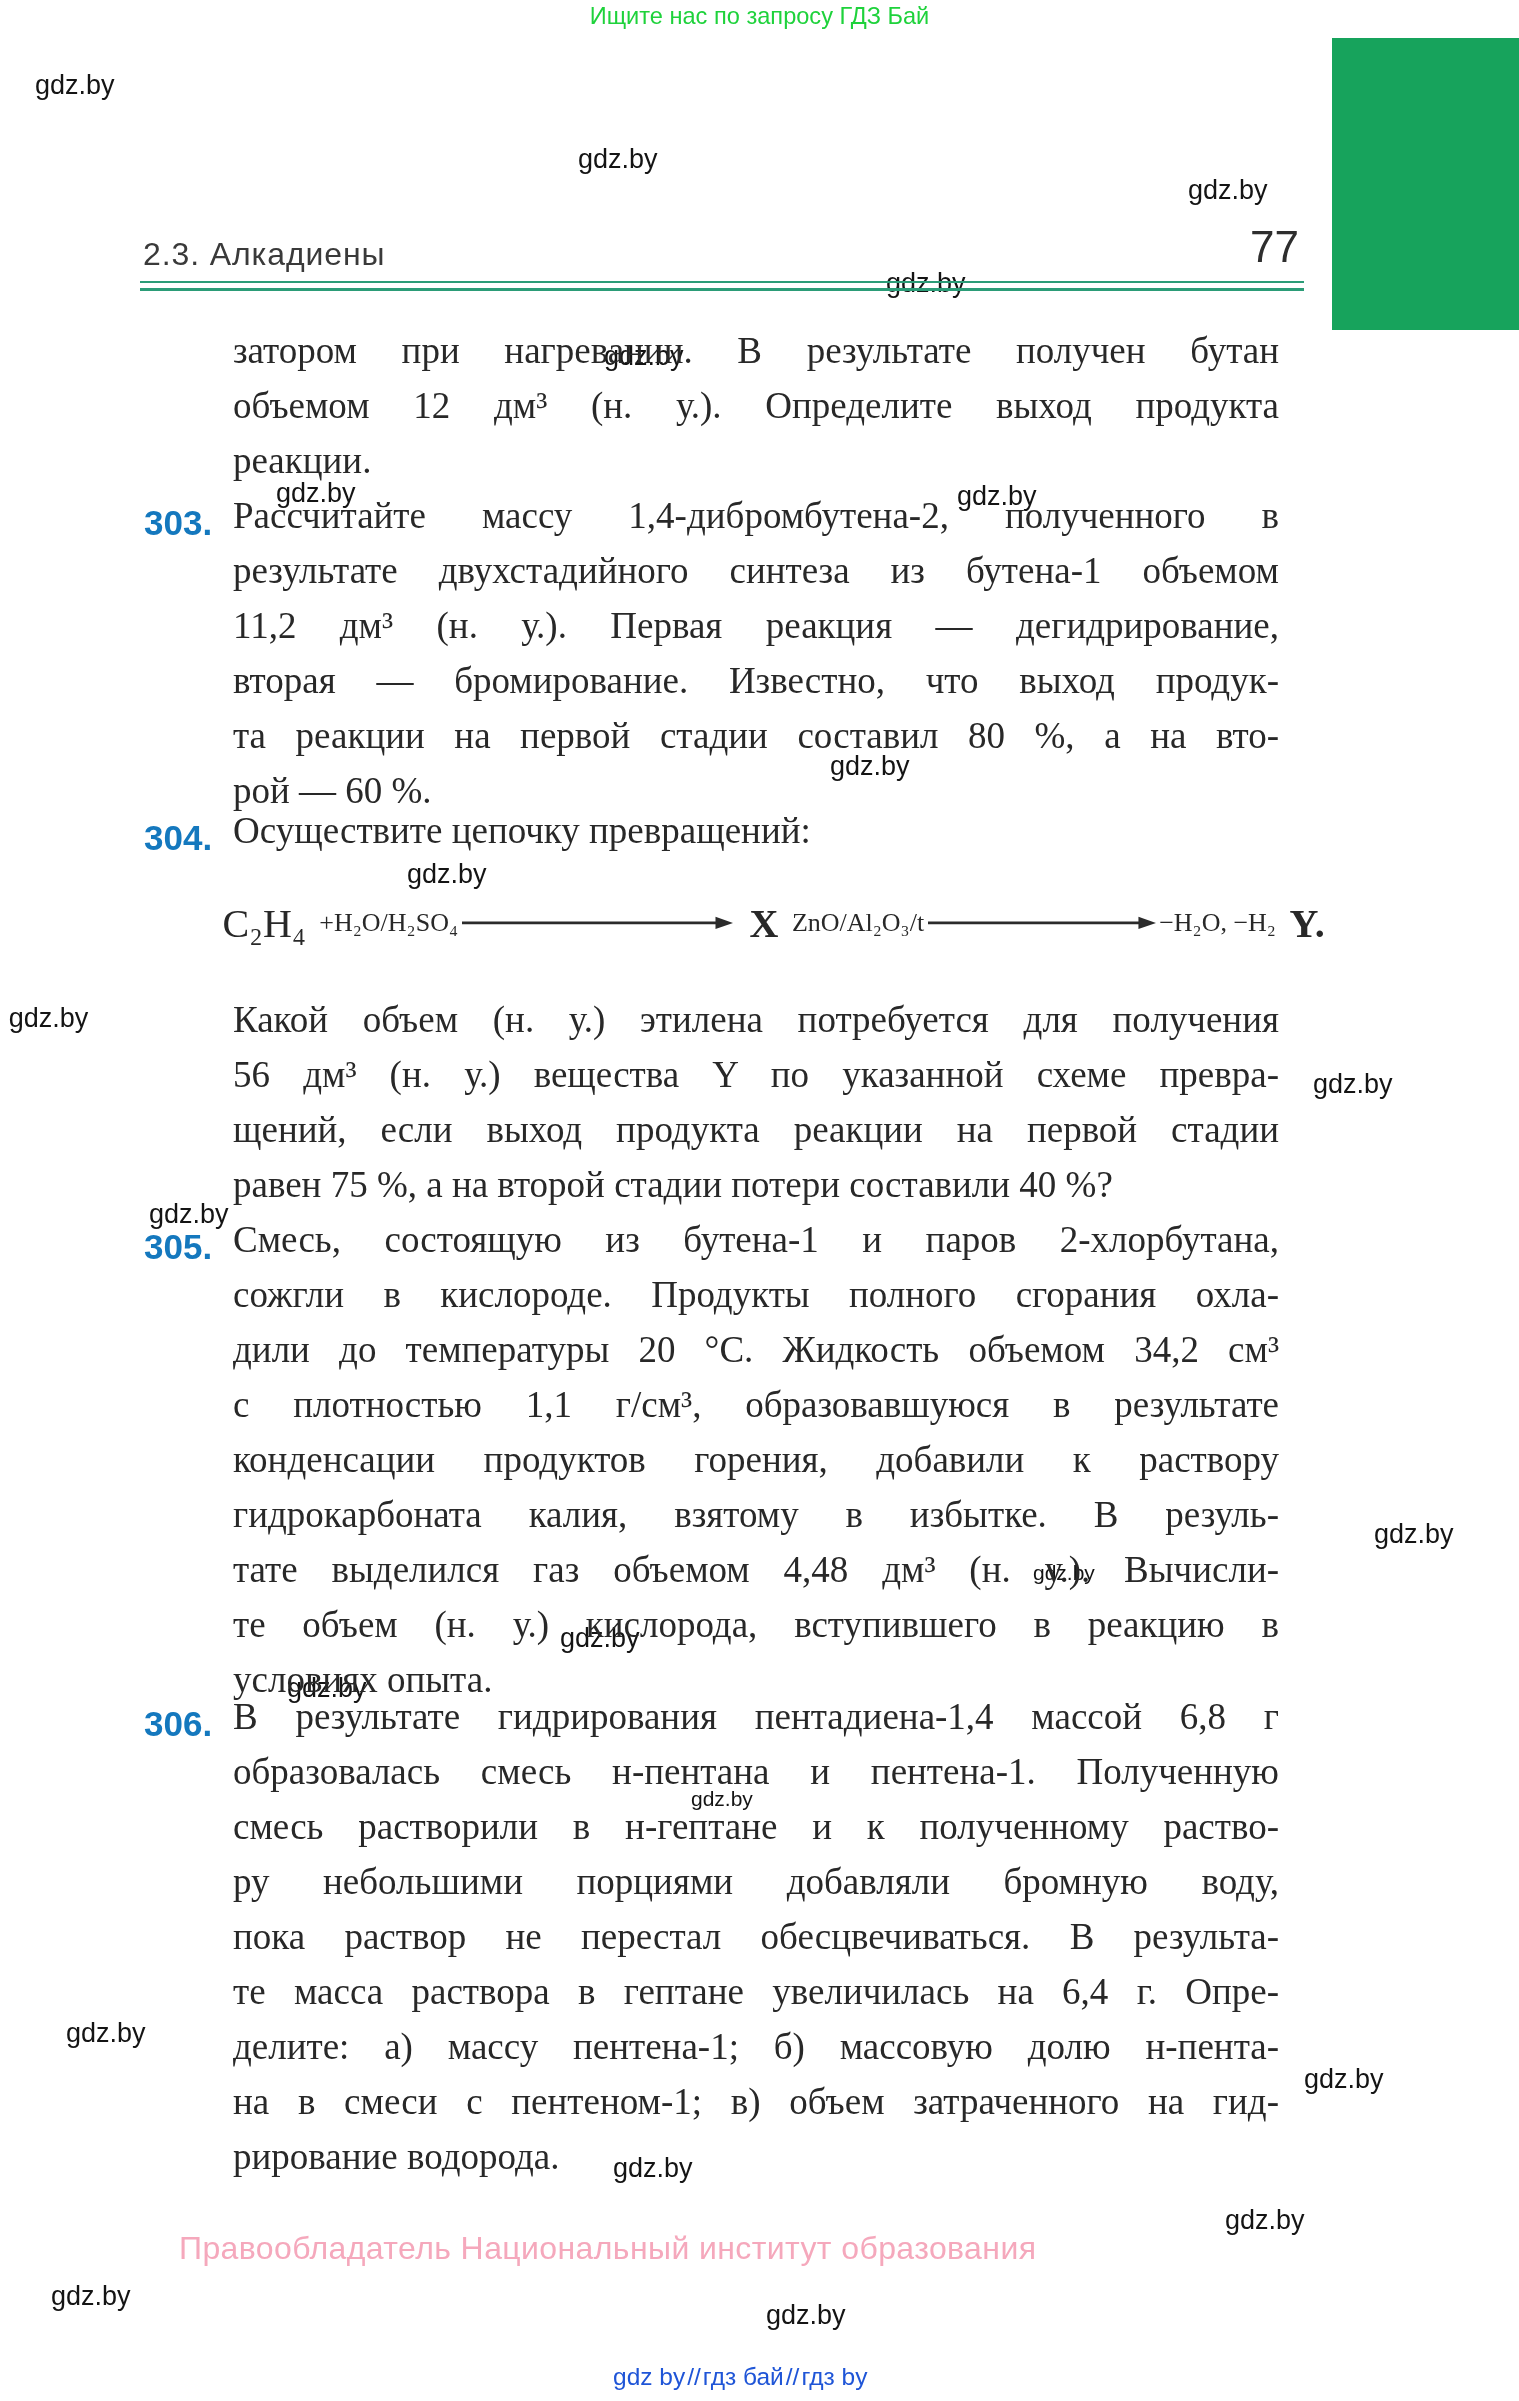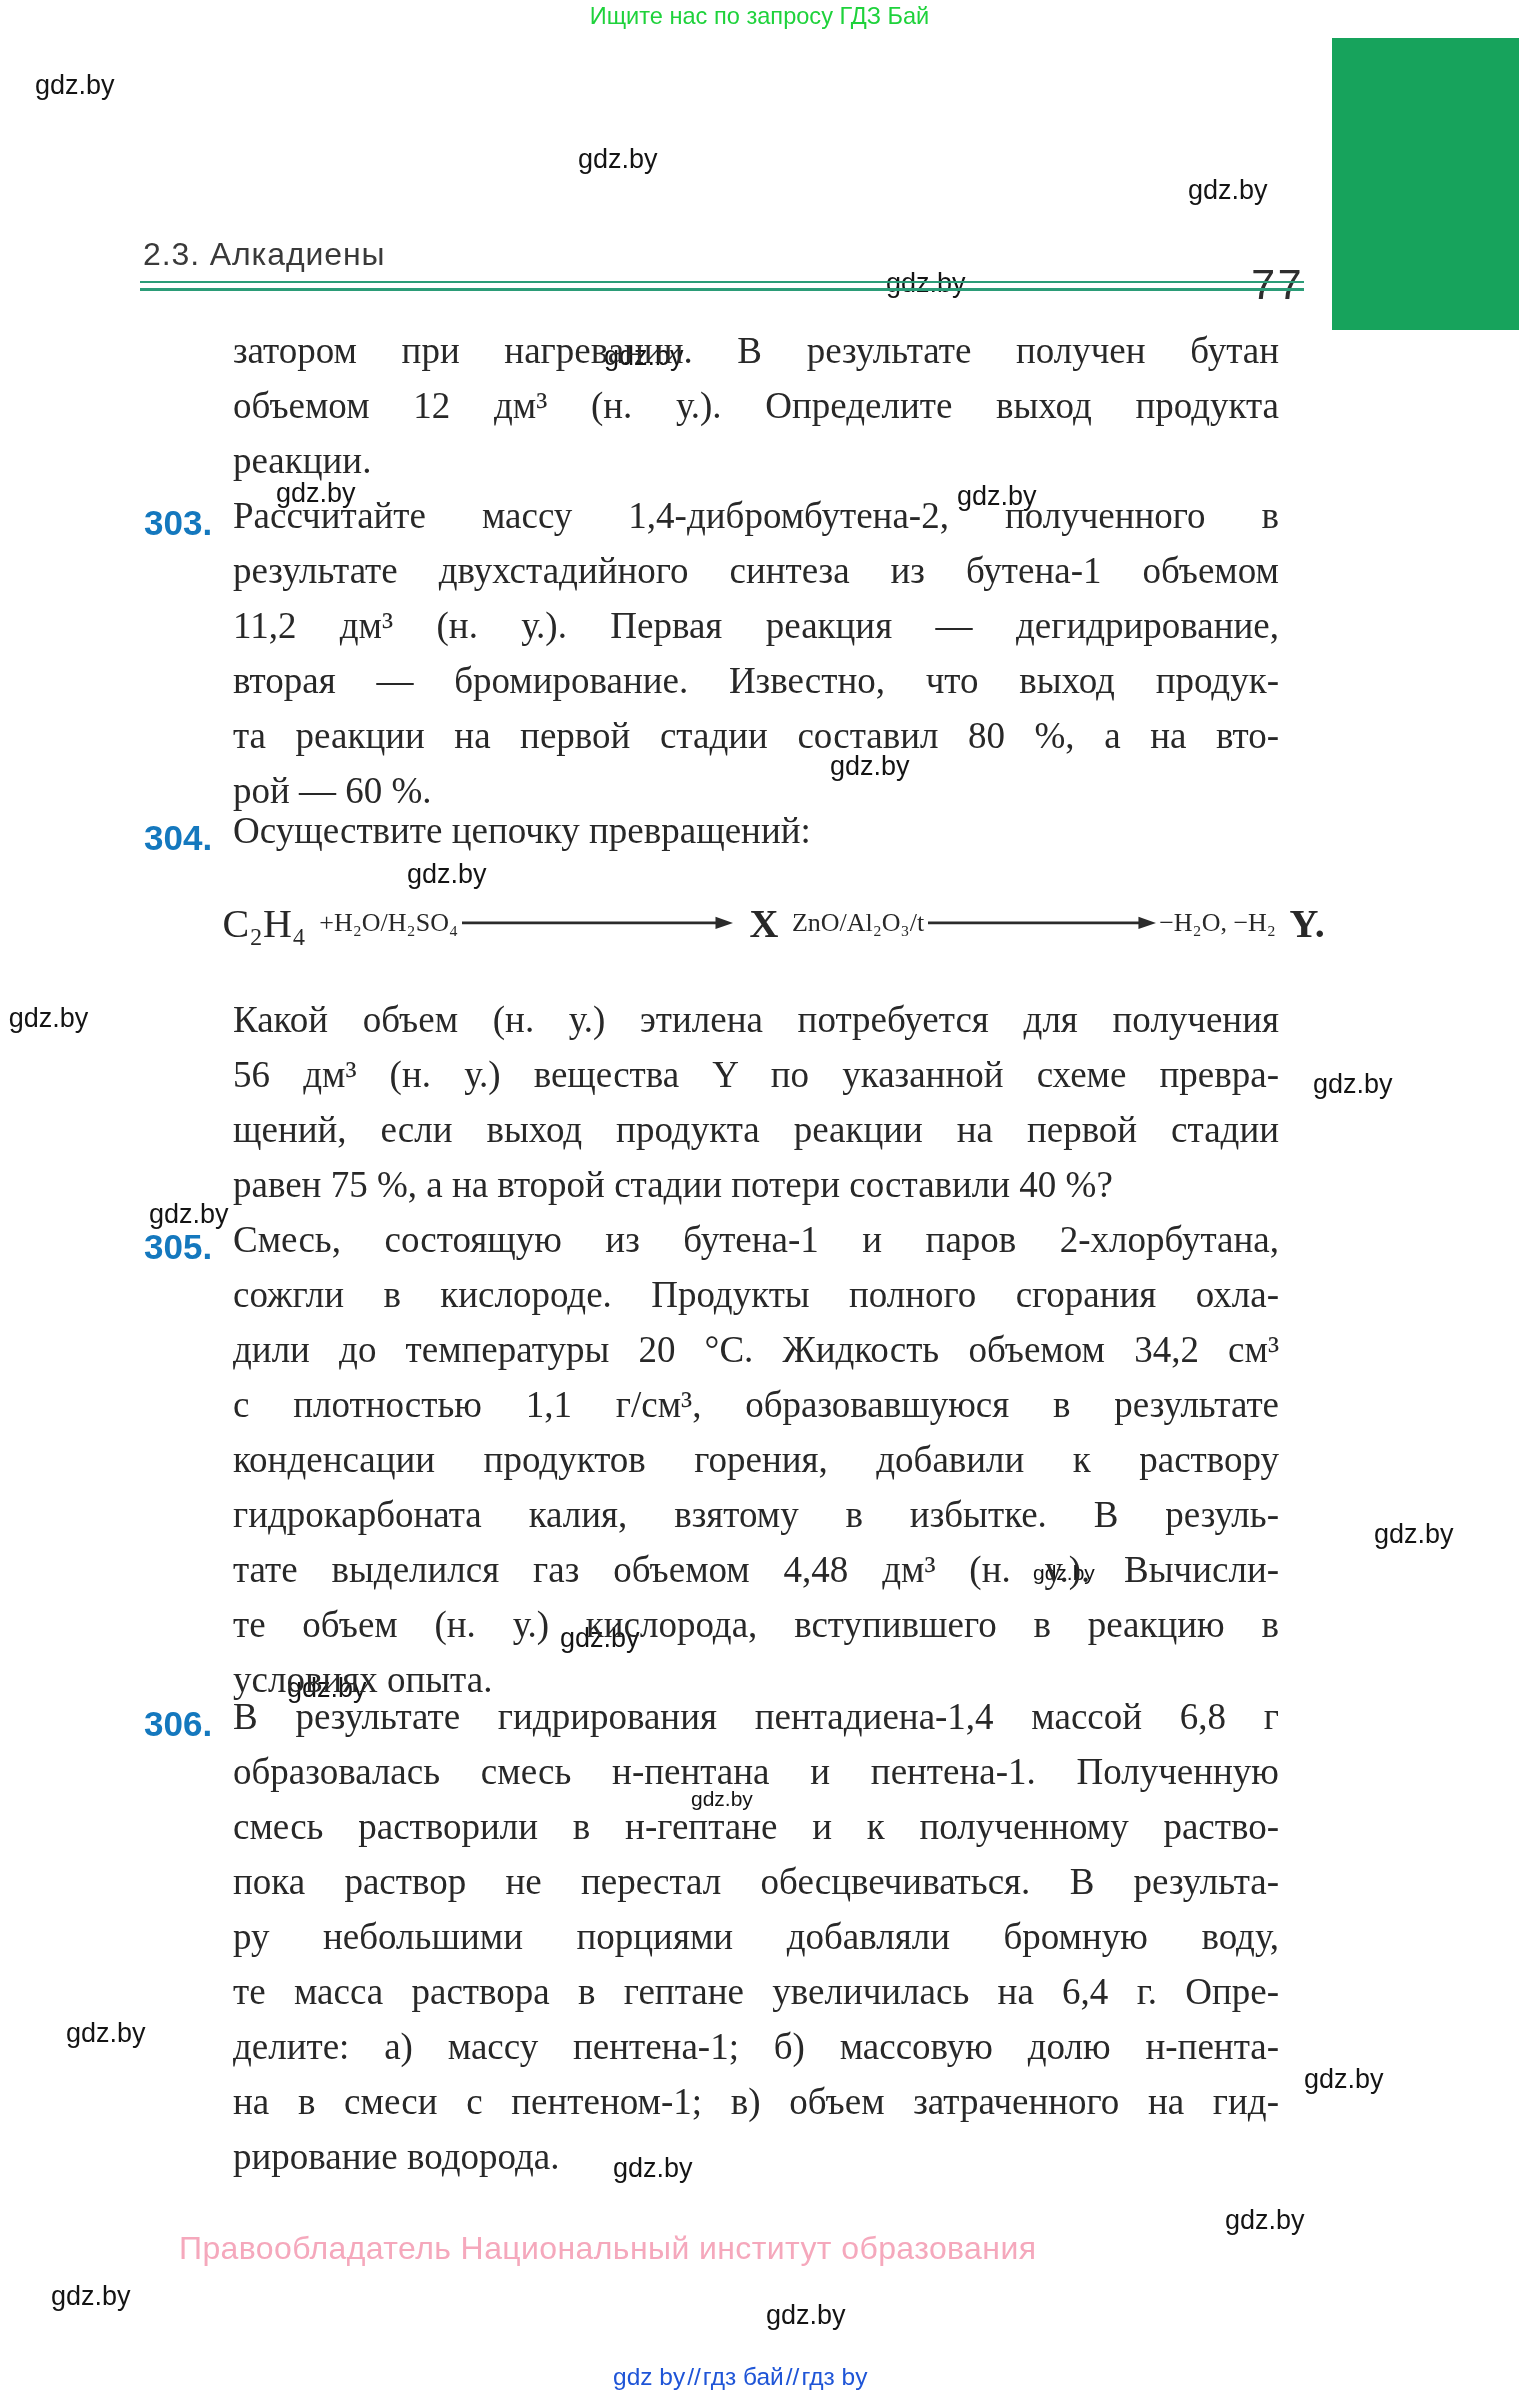--- a/index.html
+++ b/index.html
@@ -13,22 +13,22 @@
   
   .banner{position:absolute;top:2.6px;left:0;width:100%;text-align:center;
           font-family:"Liberation Sans",sans-serif;font-size:23.6px;color:var(--banner_green);}
 
   
   .green-block{position:absolute;left:1332px;top:38px;width:187px;height:292px;background:var(--block_green);}
 
   
   .section-title{position:absolute;left:143px;top:236px;font-family:"Liberation Sans",sans-serif;
                  font-size:32px;color:#3a3a3a;letter-spacing:0.9px;}
-  .page-number{position:absolute;left:1250px;top:222px;font-family:Liberation Mono, monospace;
-               font-size:44px;color:#2e2e2e;margin-top:40px;}
+  .page-number{position:absolute;left:1250px;top:222px;font-family:Liberation Sans, sans-serif;
+               font-size:44px;color:#2e2e2e;}
   .rule{position:absolute;left:140px;top:281px;width:1164px;height:5.3px;
         border-top:2.6px solid var(--rule_green);border-bottom:3.5px solid var(--rule_green);}
 
   
   .content{position:absolute;left:144px;top:323px;width:1135px;font-size:37px;line-height:55px;}
   .prob{position:relative;padding-left:89px;}
   .pnum{position:absolute;left:0;top:7px;font-family:"Liberation Sans",sans-serif;
         font-weight:bold;font-size:35px;color:var(--number_blue);}
   .ln{text-align:justify;text-align-last:justify;}
   .ln.e{text-align-last:left;}
@@ -149,22 +149,22 @@
       <div class="ln">тате выделился газ объемом 4,48 дм³ (н. у.). Вычисли-</div>
       <div class="ln">те объем (н. у.) кислорода, вступившего в реакцию в</div>
       <div class="ln e">условиях опыта.</div>
     </div>
 
     <div class="prob" style="margin-top:-17.5px">
       <span class="pnum">306.</span>
       <div class="ln">В результате гидрирования пентадиена-1,4 массой 6,8 г</div>
       <div class="ln">образовалась смесь н-пентана и пентена-1. Полученную</div>
       <div class="ln">смесь растворили в н-гептане и к полученному раство-</div>
+      <div class="ln">ру небольшими порциями добавляли бромную воду,</div>
       <div class="ln">пока раствор не перестал обесцвечиваться. В результа-</div>
-      <div class="ln">ру небольшими порциями добавляли бромную воду,</div>
       <div class="ln">те масса раствора в гептане увеличилась на 6,4 г. Опре-</div>
       <div class="ln">делите: а) массу пентена-1; б) массовую долю н-пента-</div>
       <div class="ln">на в смеси с пентеном-1; в) объем затраченного на гид-</div>
       <div class="ln e">рирование водорода.</div>
     </div>
 
   </div>
 
   <div class="copyright">Правообладатель Национальный институт образования</div>
 

